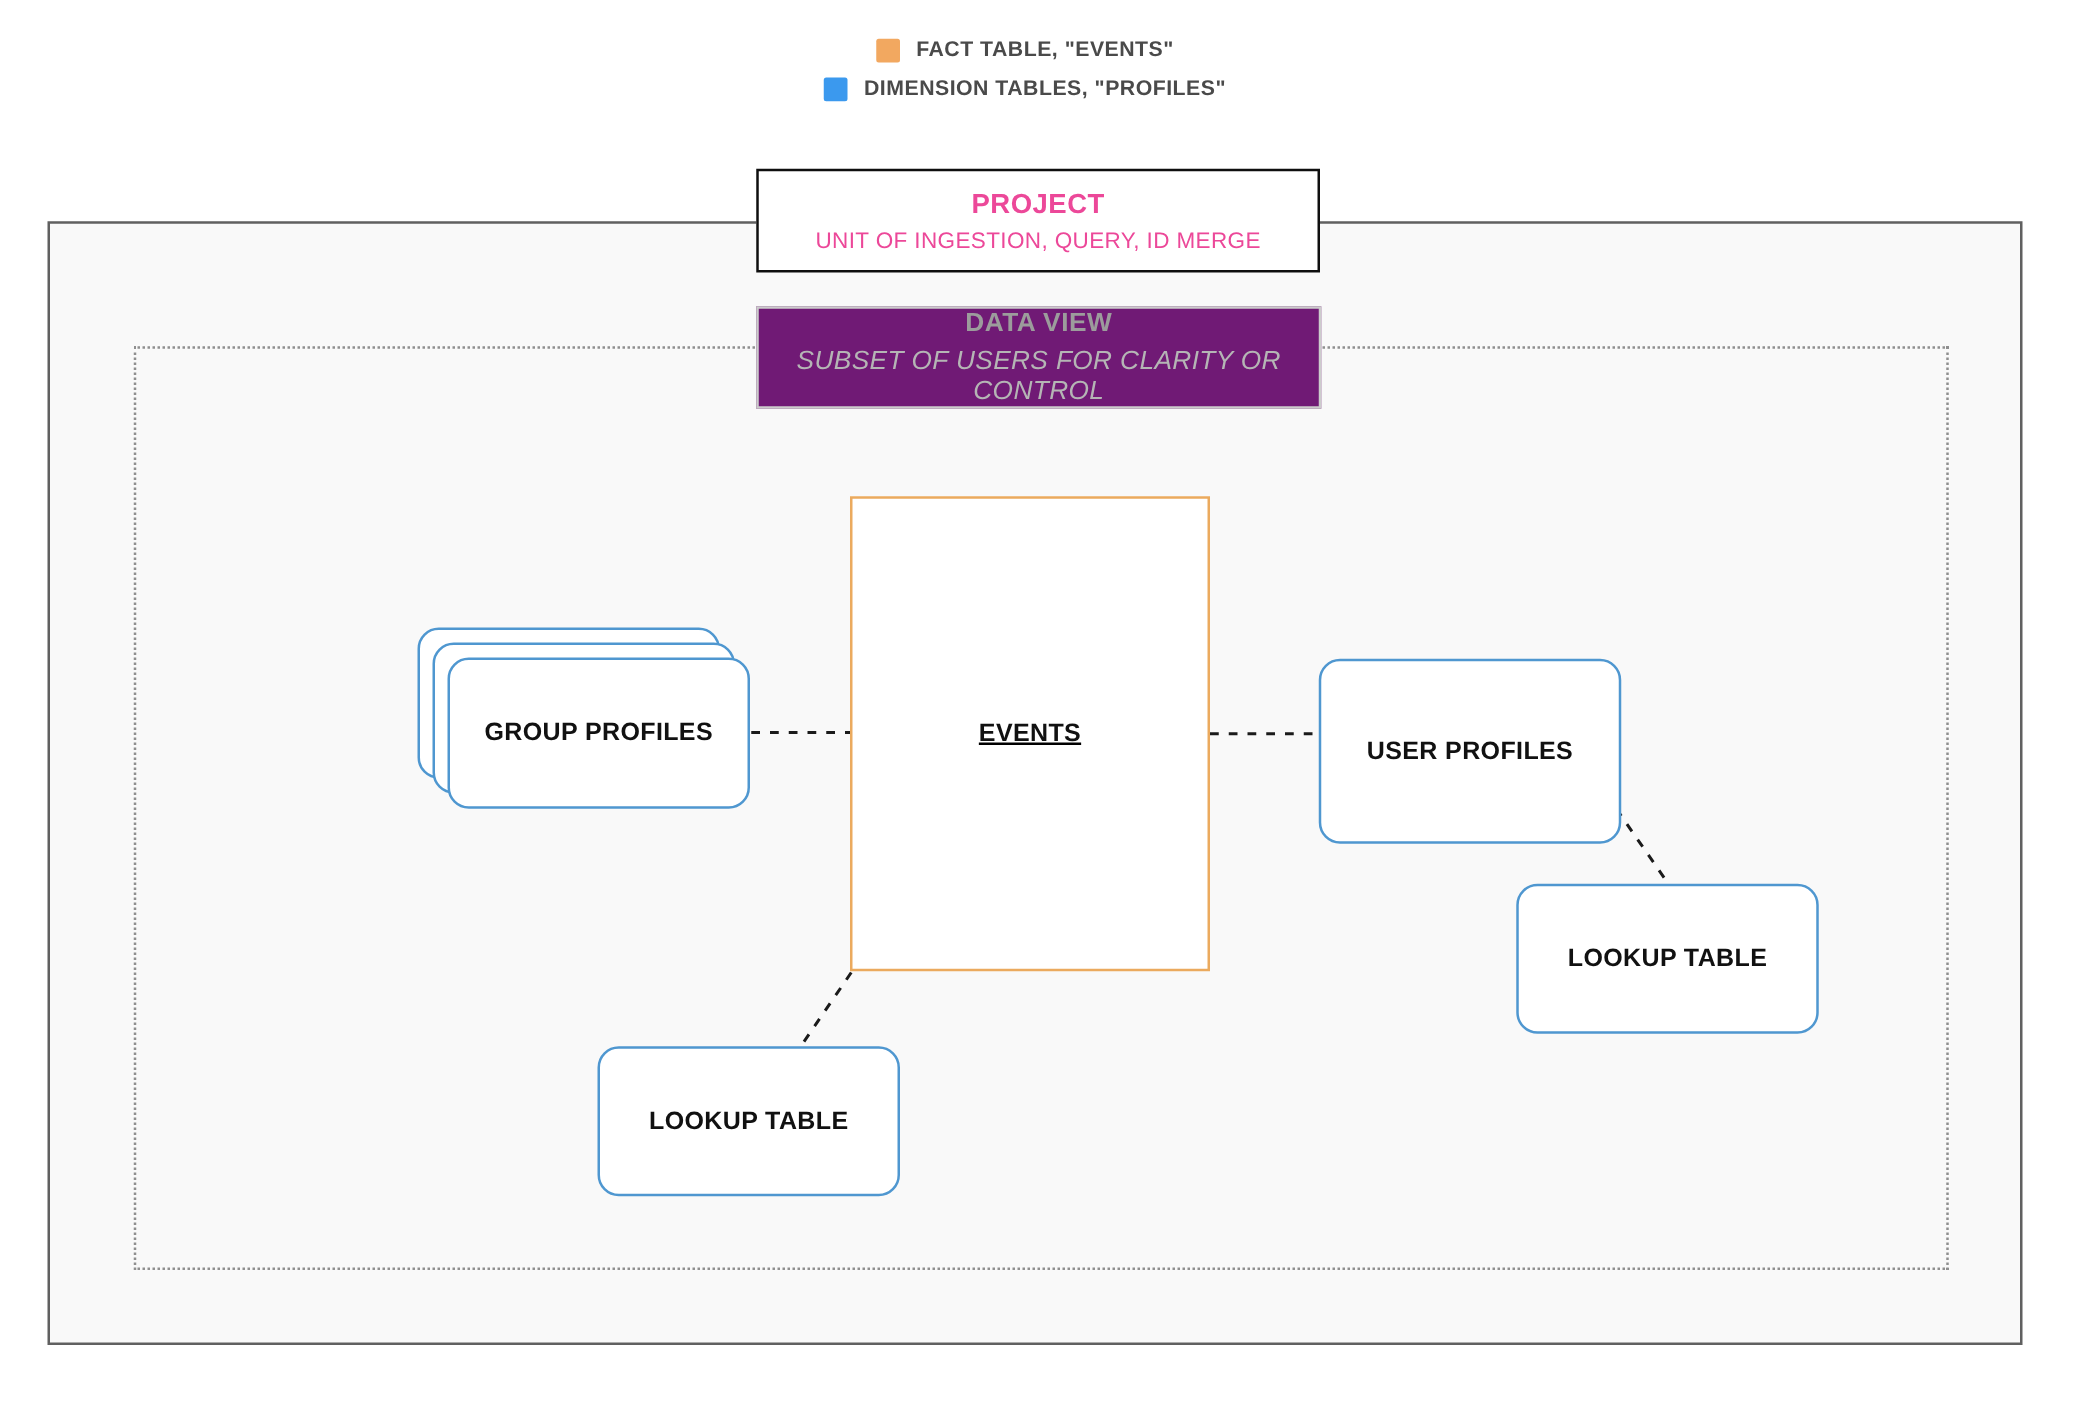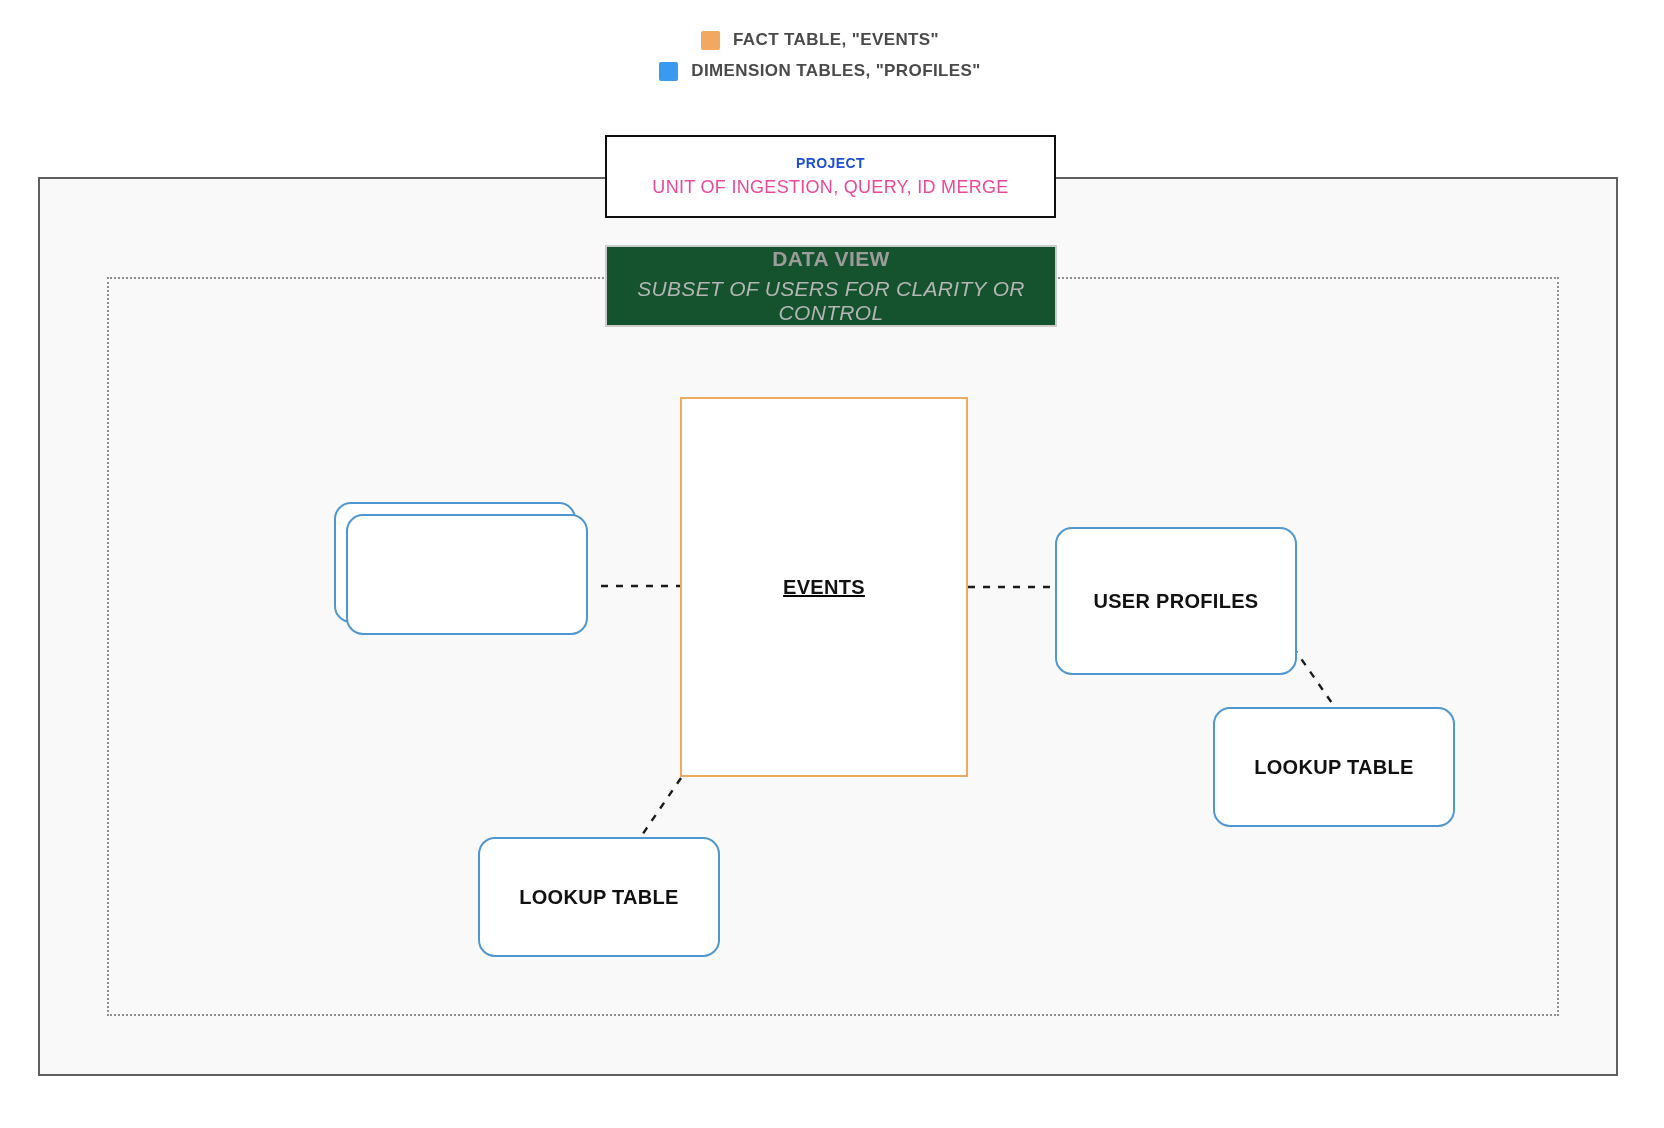--- a/index.html
+++ b/index.html
@@ -73,30 +73,30 @@
     text-align: center;
     z-index: 5;
   }
   .project-box {
     left: 605px; top: 135px;
     width: 451px; height: 83px;
     border: 2px solid #0f0f0f;
     background: #ffffff;
   }
   .project-box .hdr-title {
-    font-size: 14px; font-weight: bold; color: #1d4ed8; letter-spacing: 0.4px;
+    font-size: 22px; font-weight: bold; color: #ec4899; letter-spacing: 0.4px;
   }
   .project-box .hdr-sub {
     font-size: 18px; color: #ec4899; letter-spacing: 0.3px;
   }
   .dataview-box {
     left: 605px; top: 245px;
     width: 452px; height: 82px;
     border: 2px solid #cccccc;
-    background: #14532d;
+    background: #701a75;
   }
   .dataview-box .hdr-title {
     font-size: 21px; font-weight: bold; color: #9c9c9c; letter-spacing: 0.4px;
   }
   .dataview-box .hdr-sub {
     font-size: 21px; color: #b5b5b5; letter-spacing: 0.3px; font-style: italic;
   }
 
   
   .node {
@@ -191,20 +191,23 @@
     <line class="connector" x1="1293" y1="647" x2="1334" y2="706"></line>
     <line class="connector" x1="681" y1="778" x2="640" y2="838"></line>
   </svg>
 
   <div class="node events-node">
     <span class="node-label">EVENTS</span>
   </div>
 
   <div class="stack-card dim-card stack-back"></div>
   <div class="stack-card dim-card stack-middle"></div>
+  <div class="stack-card dim-card stack-front">
+    <span class="node-label">GROUP PROFILES</span>
+  </div>
 
   <div class="node dim-card user-profiles-node">
     <span class="node-label">USER PROFILES</span>
   </div>
 
   <div class="node dim-card lookup-bottom-node">
     <span class="node-label">LOOKUP TABLE</span>
   </div>
 
   <div class="node dim-card lookup-right-node">

